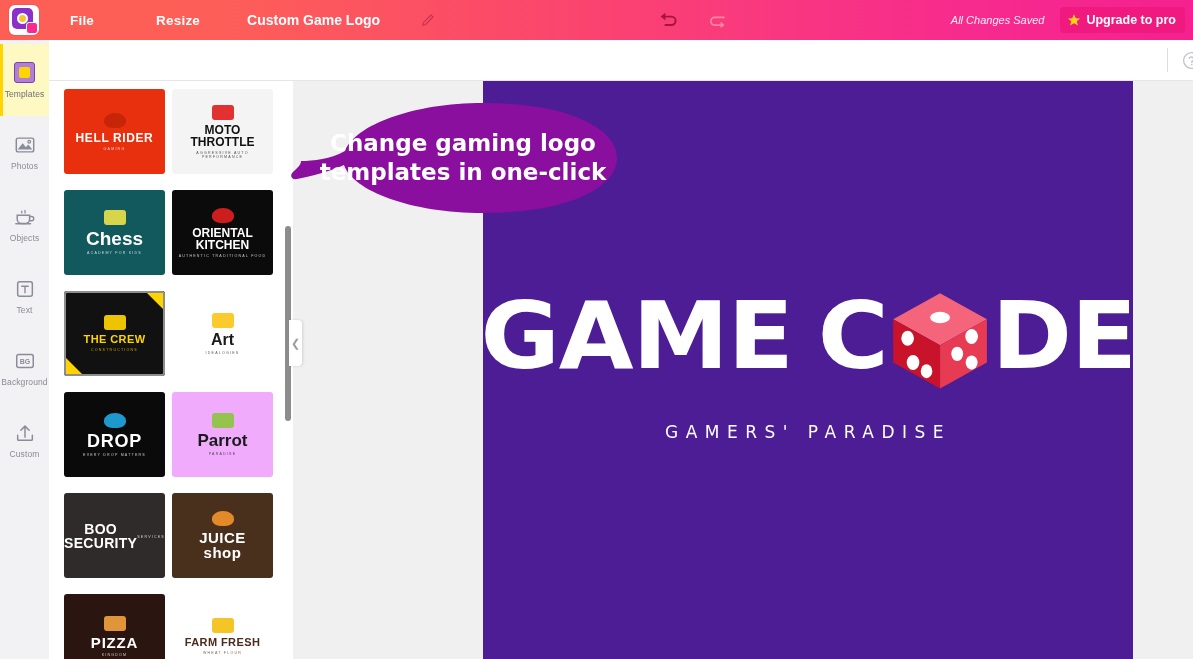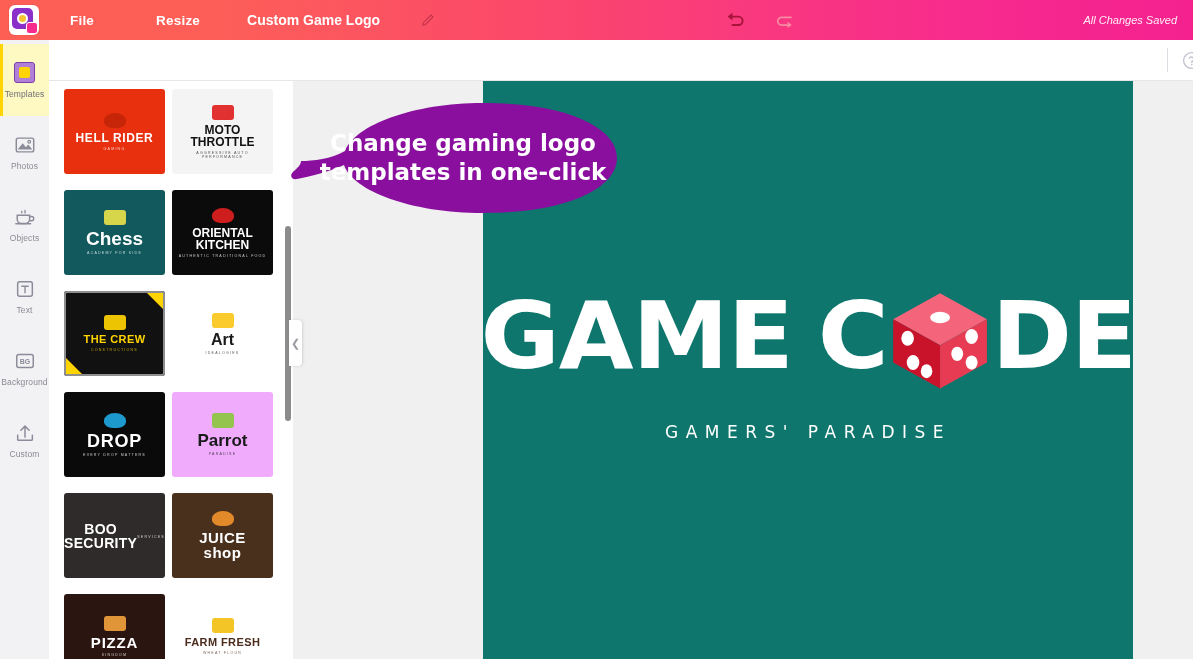--- a/index.html
+++ b/index.html
@@ -131,21 +131,21 @@
   }
   .collapse-tab span { font-size: 11px; color: #9a9aa2; line-height: 1; }
 
   
   .workspace {
     position: absolute; top: 81px; left: 293px; width: 900px; height: 578px;
     background: #f0f0f0;
   }
   .canvas {
     position: absolute; left: 190px; top: 0px; width: 650px; height: 578px;
-    background: #0f766e;
+    background: #4c1d95;
   }
   .logo-stage {
     position: absolute; left: 0; top: 0; width: 100%; height: 100%;
     display: flex; flex-direction: column; align-items: center; justify-content: center;
     padding-bottom: 14px;
   }
   .wordmark {
     display: flex; align-items: center; justify-content: center;
     font-size: 93px; font-weight: bold; color: #ffffff;
     letter-spacing: -1px; line-height: .95;
@@ -206,20 +206,26 @@
       <svg class="ur-btn" viewBox="0 0 26 26">
         <path d="M20 10 H9 a4.5 4.5 0 0 0 0 9 H16" fill="none" stroke="#fa8aa2" stroke-width="2.1" stroke-linecap="round"></path>
         <path d="M16 15 L21 19 L16 22.5 Z" fill="#fa8aa2"></path>
       </svg>
     </div>
 
     <div class="hdr-spacer"></div>
 
     <div class="saved-text">All Changes Saved</div>
 
+    <button class="upgrade-btn">
+      <svg width="14" height="14" viewBox="0 0 24 24">
+        <path d="M12 2 L15 9 L22.5 9.4 L16.8 14.2 L18.7 21.6 L12 17.5 L5.3 21.6 L7.2 14.2 L1.5 9.4 L9 9 Z" fill="#ffd119"></path>
+      </svg>
+      <span>Upgrade to pro</span>
+    </button>
   </div>
 
   <div class="subbar">
     <div class="subbar-divider"></div>
     <svg class="subbar-icon" viewBox="0 0 24 24">
       <circle cx="12" cy="12" r="10" fill="none" stroke="#9a9ab0" stroke-width="1.7"></circle>
       <path d="M9.3 9.2 a2.8 2.8 0 1 1 3.2 3.9 v1.4" fill="none" stroke="#9a9ab0" stroke-width="1.7" stroke-linecap="round"></path>
       <circle cx="12.3" cy="17.3" r="1.05" fill="#9a9ab0"></circle>
     </svg>
   </div>

